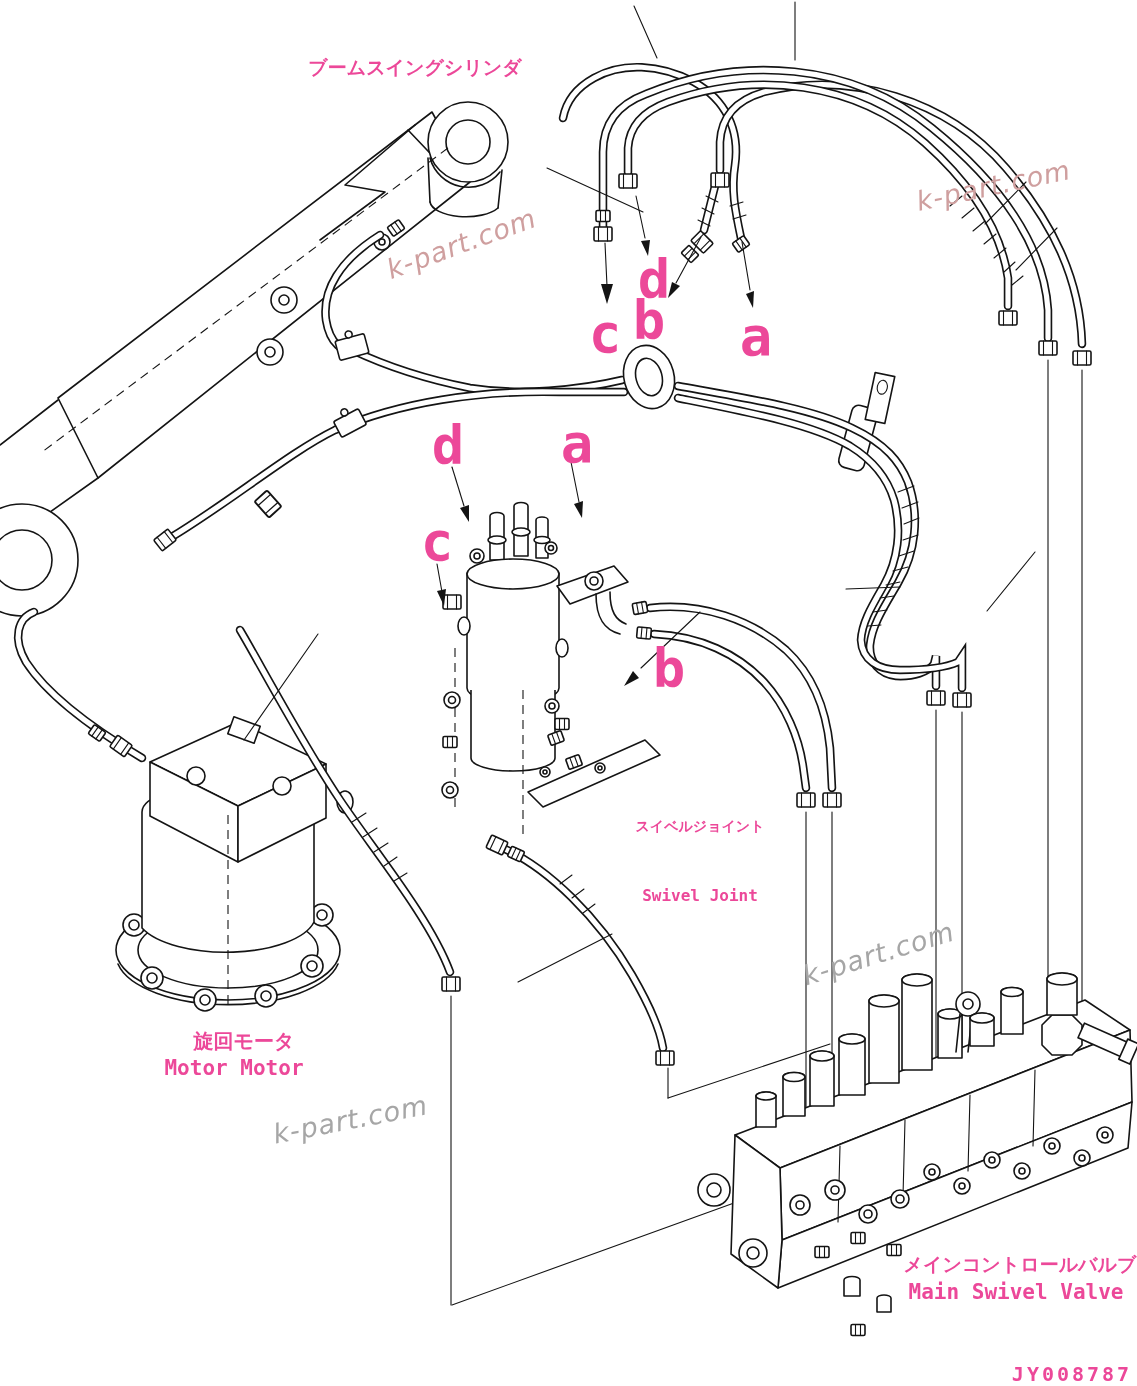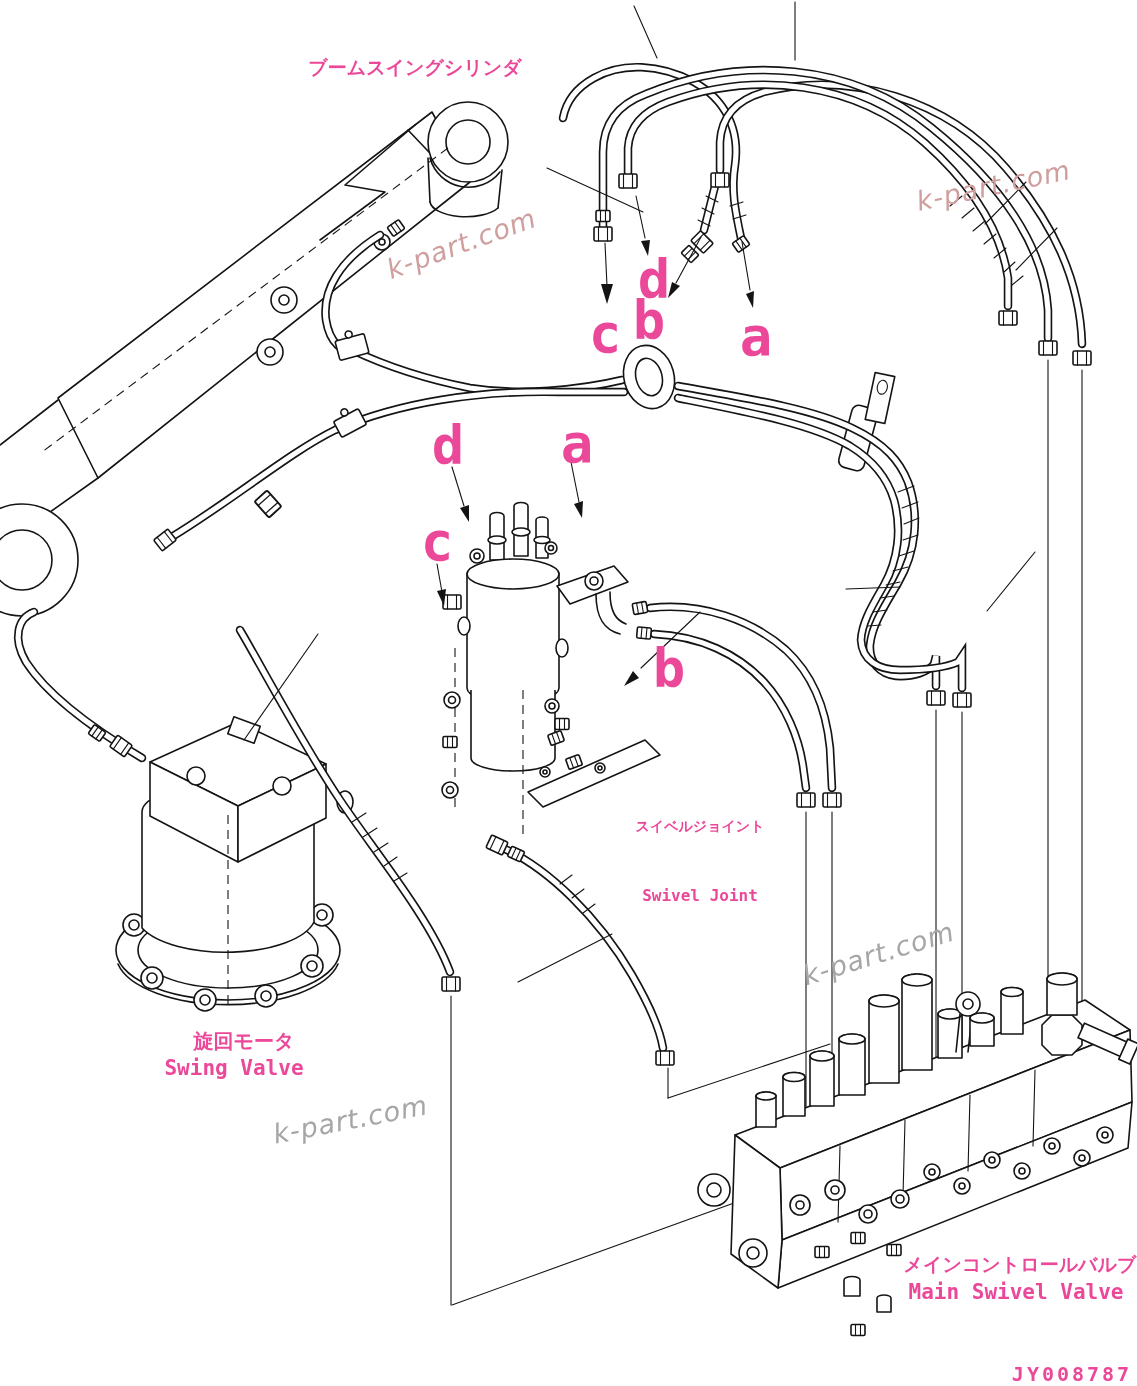--- a/index.html
+++ b/index.html
@@ -335,21 +335,21 @@
         <polygon class="ah" points="624,686 633,671 639,678"></polygon>
   </g>
 </svg>
 
   <div class="lbl jp" style="left:415px;top:68px;font-size:19px;">ブームスイングシリンダ</div>
 
   <div class="lbl jp" style="left:700px;top:827px;font-size:14px;">スイベルジョイント</div>
   <div class="lbl" style="left:700px;top:852px;font-size:16px;margin-top:43px;">Swivel Joint</div>
 
   <div class="lbl jp" style="left:233px;top:1041px;font-size:20px;margin-left:11px;">旋回モータ</div>
-  <div class="lbl" style="left:234px;top:1068px;font-size:21px;">Swing Valve</div>
+  <div class="lbl" style="left:234px;top:1068px;font-size:21px;">Motor Motor</div>
 
   <div class="lbl jp" style="left:1020px;top:1265px;font-size:19px;text-align:right;">メインコントロールバルブ</div>
   <div class="lbl" style="left:1016px;top:1292px;font-size:21px;">Main Swivel Valve</div>
 
   <div class="lbl dnum" style="left:1072px;top:1374px;">JY008787</div>
 
   <div class="lbl callout" style="left:605px;top:334px;">c</div>
   <div class="lbl callout" style="left:654px;top:280px;">d</div>
   <div class="lbl callout" style="left:649px;top:321px;">b</div>
   <div class="lbl callout" style="left:756px;top:337px;">a</div>

